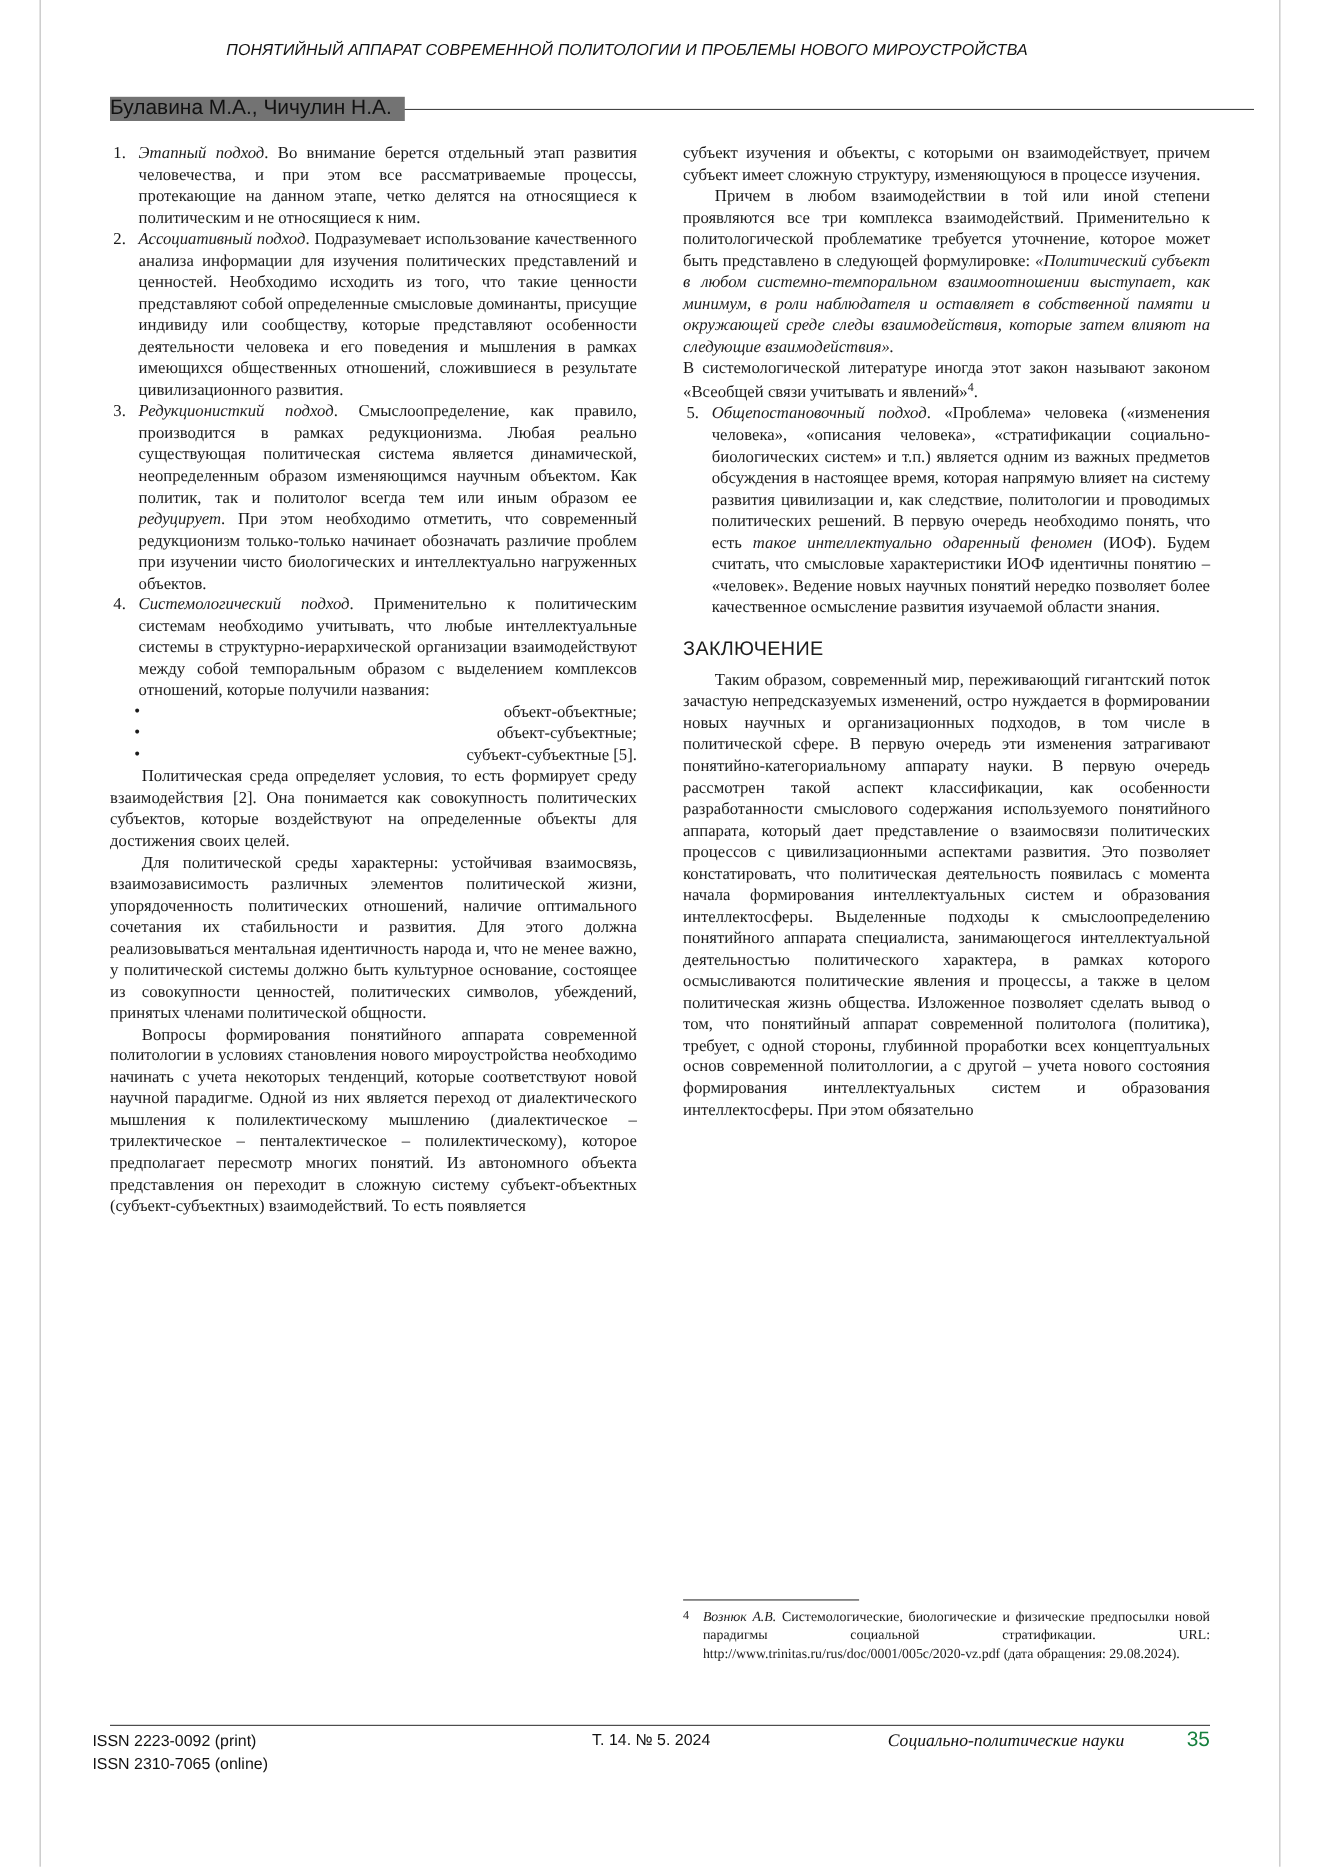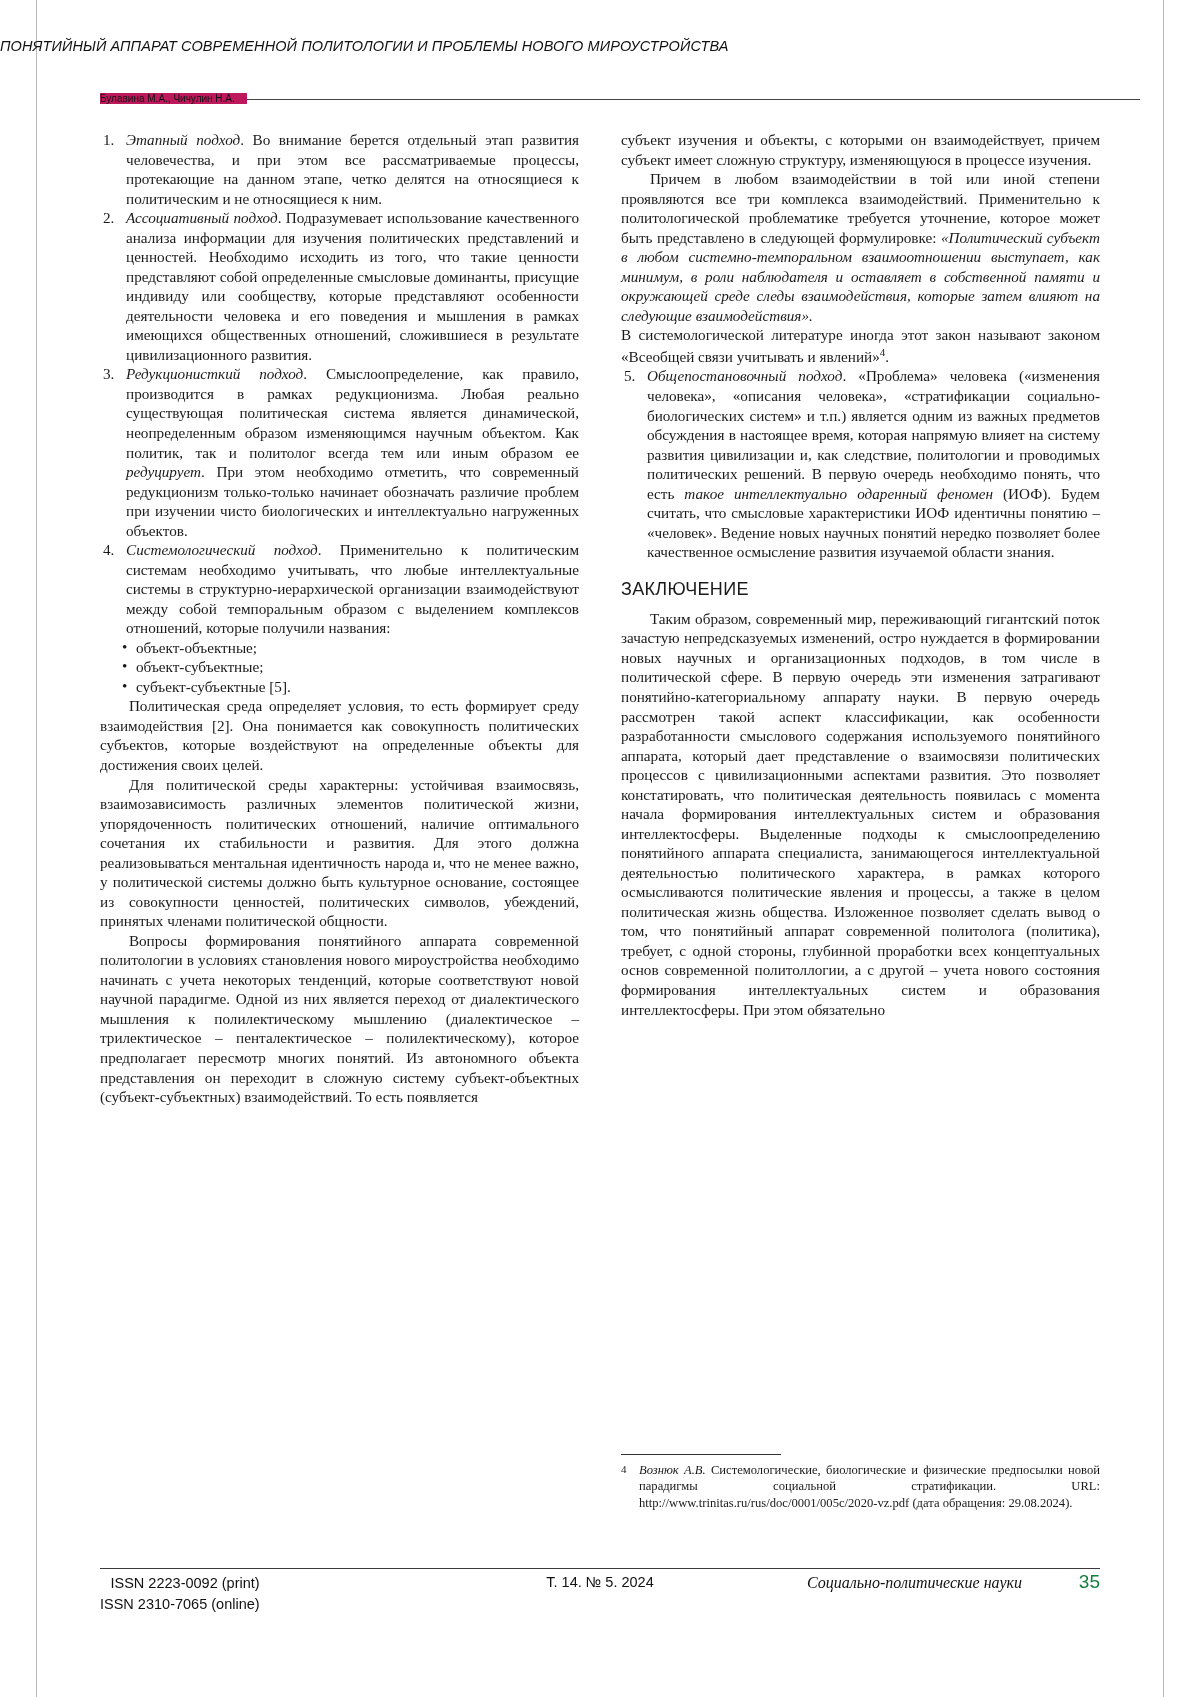--- a/index.html
+++ b/index.html
@@ -20,39 +20,39 @@
     inset: 0;
     padding: 0;
   }
 
   
   .running-head {
     position: absolute;
     top: 38px;
     left: 0;
     right: 60px;
-    text-align: left;
+    text-align: center;
     font-family: "Liberation Sans", sans-serif;
     font-style: italic;
     font-size: 14.5px;
     letter-spacing: 0.1px;
     color: #111;
   }
   .authors-line {
     position: absolute;
     top: 88px;
     left: 100px;
     right: 60px;
     height: 22px;
   }
   .authors-name {
     font-family: "Liberation Sans", sans-serif;
-    font-size: 10px;
+    font-size: 19px;
     color: #111;
-    background: #be185d;
+    background: #737373;
     padding-right: 12px;
     position: relative;
     z-index: 2;
     display: inline-block;
   }
   .authors-rule {
     position: absolute;
     left: 0;
     right: 0;
     top: 11px;
@@ -117,21 +117,21 @@
   .it { font-style: italic; }
 
   ul.bullets {
     margin: 0;
     padding: 0 0 0 22px;
     list-style: none;
   }
   ul.bullets > li {
     position: relative;
     padding-left: 14px;
-    text-align: left;
+    text-align: right;
   }
   ul.bullets > li::before {
     content: "•";
     position: absolute;
     left: 0;
     top: -1px;
   }
 
   h2.section {
     font-family: "Liberation Sans", sans-serif;
@@ -174,28 +174,27 @@
   .footer-rule {
     position: absolute;
     left: 100px;
     right: 100px;
     bottom: 128px;
     height: 1px;
     background: #3a3a3a;
   }
   .footer {
     position: absolute;
-    left: 100px;
+    left: 84px;
     right: 100px;
     bottom: 62px;
     height: 62px;
     font-family: "Liberation Sans", sans-serif;
     font-size: 14.5px;
     color: #111;
-    text-align: right;
   }
   .footer .issn {
     position: absolute;
     left: 0;
     top: 0;
     line-height: 1.45;
   }
   .footer .volume {
     position: absolute;
     left: 50%;

